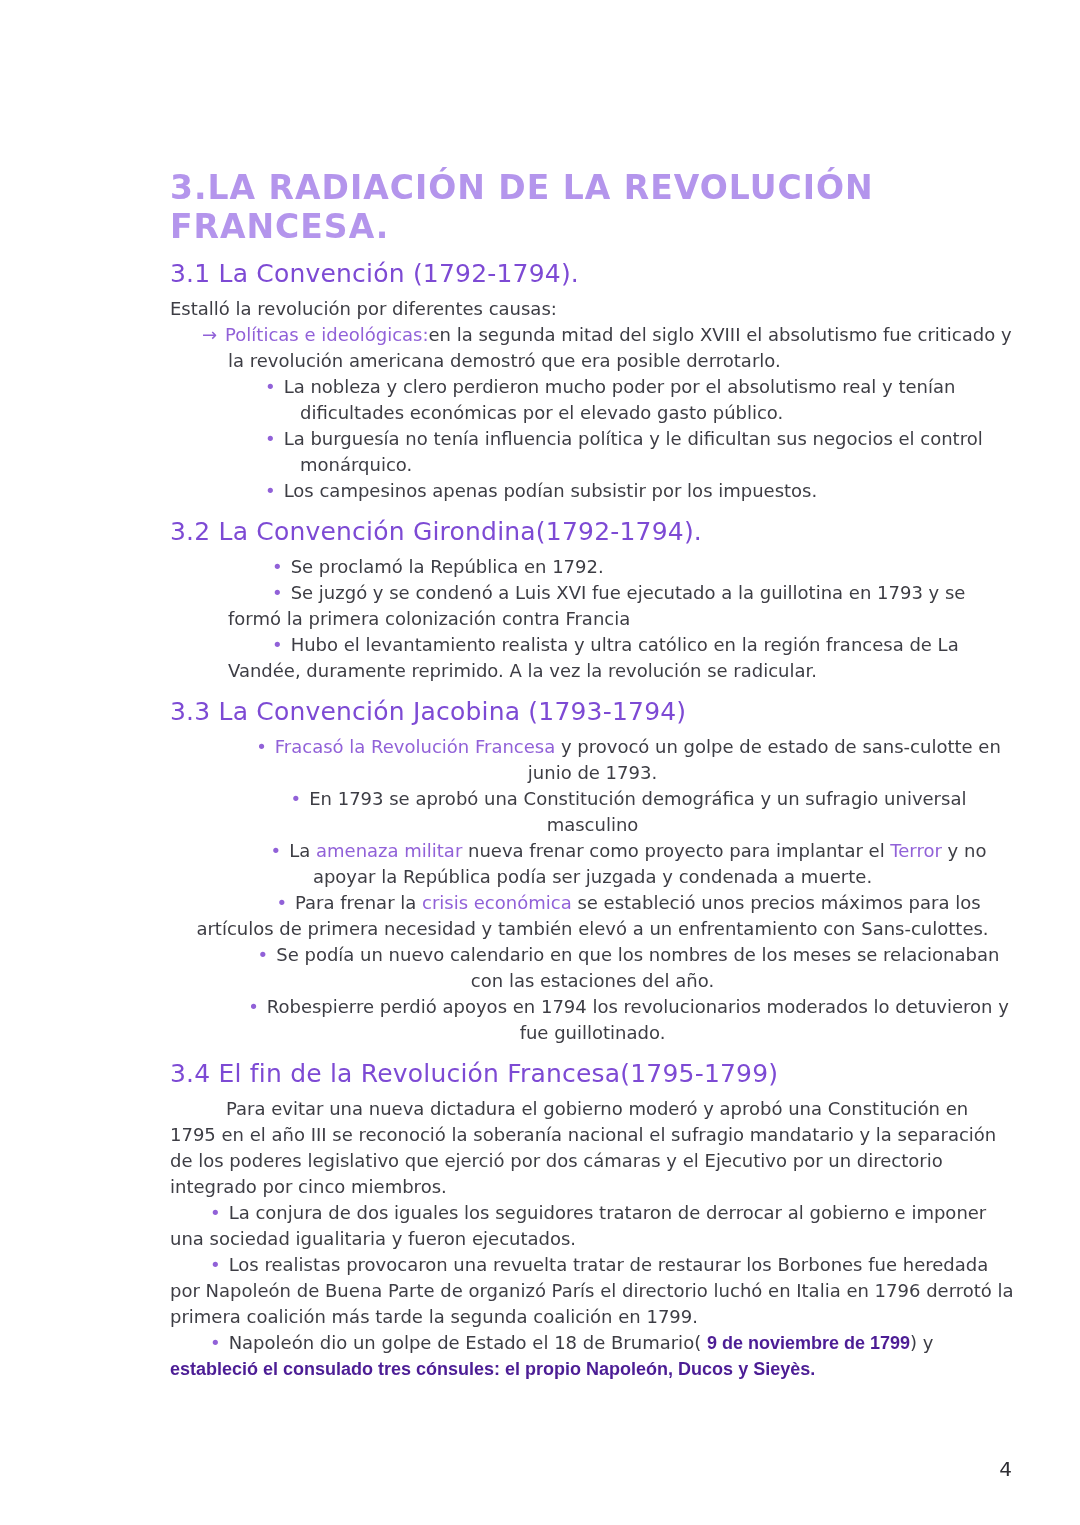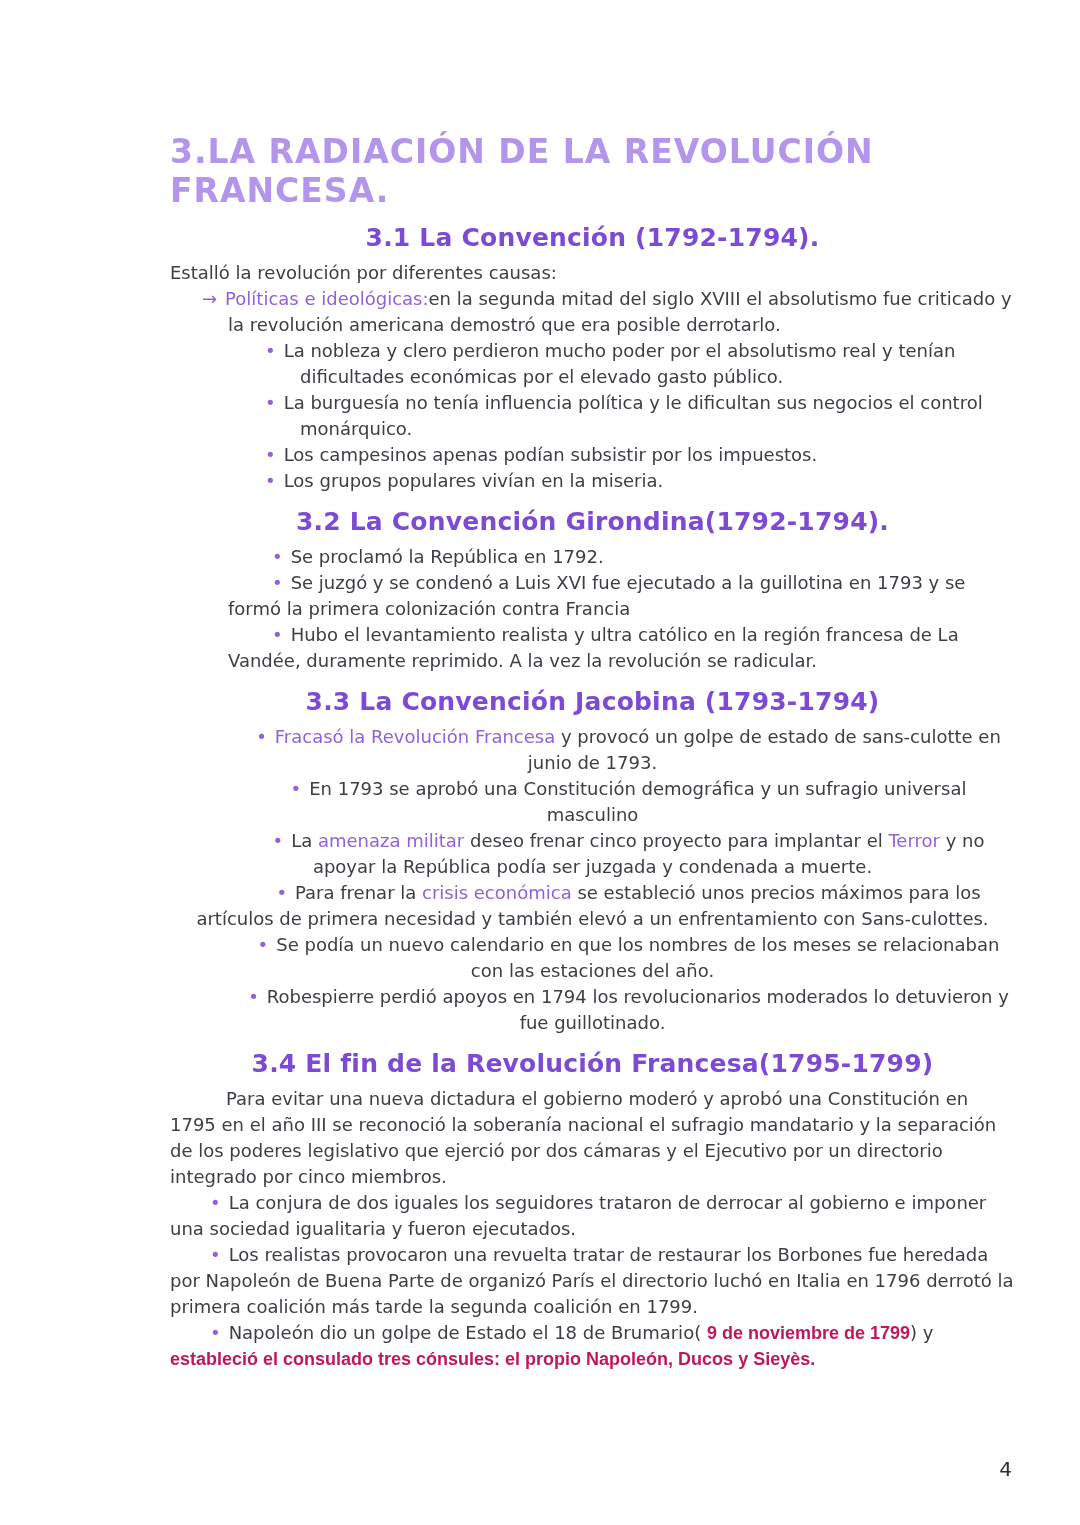--- a/index.html
+++ b/index.html
@@ -2,35 +2,35 @@
 <html><head>
 <meta charset="utf-8">
 <style>
   * { margin:0; padding:0; box-sizing:border-box; }
   html, body { background:#ffffff; }
   body {
     width:1080px; height:1525px; position:relative; overflow:hidden;
     font-family:"DejaVu Sans", sans-serif;
     color:#3d3d44;
   }
-  .page { padding:132px 65px 0 170px; }
+  .page { padding:132px 65px 0 170px;margin-top:36px; }
 
   .doc-title {
     font-size:33px; font-weight:800; letter-spacing:1px;
     color:#b495ec; margin-bottom:10px;
     font-family:"DejaVu Sans", sans-serif;
   }
   .sec-heading {
-    font-size:25px; font-weight:700; color:#7d4ad4;
-    margin:13px 0 8px 0; letter-spacing:0.2px;text-align:center;
+    font-size:25px; font-weight:400; color:#7d4ad4;
+    margin:13px 0 8px 0; letter-spacing:0.2px;
   }
   .txt { font-size:18px; line-height:26px; }
 
   .a   { color:#9161d8; }
-  .alt { font-family:"Liberation Sans", sans-serif; color:#be185d; font-weight:600; }
+  .alt { font-family:"Liberation Sans", sans-serif; color:#4c1d95; font-weight:600; }
 
   .mk { margin-right:8px; }
 
   .arrow-item  { margin-left:32px; padding-left:26px; text-indent:-26px; }
   .blt1        { margin-left:130px; text-indent:-35px; }
   .blt2        { margin-left:58px;  text-indent:44px; }
   .blt3        { text-indent:72px;text-align:center; }
   .blt4        { text-indent:40px; }
   .para-indent { text-indent:56px; }
 
@@ -52,37 +52,36 @@
 
   <p class="txt arrow-item"><span class="mk a">→</span><span class="a">Políticas e ideológicas:</span><span>en la segunda mitad del siglo XVIII el absolutismo fue criticado y la revolución americana demostró que era posible derrotarlo.</span></p>
 
 
   <p class="txt blt1"><span class="mk a">•</span><span>La nobleza y clero perdieron mucho poder por el absolutismo real y tenían dificultades económicas por el elevado gasto público.</span></p>
 
   <p class="txt blt1"><span class="mk a">•</span><span>La burguesía no tenía influencia política y le dificultan sus negocios el control monárquico.</span></p>
 
   <p class="txt blt1"><span class="mk a">•</span><span>Los campesinos apenas podían subsistir por los impuestos.</span></p>
 
-  <p class="txt blt1"><span class="mk a">•</span><span>Los grupos populares vivían en la miseria.</span></p>
 
   <h2 class="sec-heading">3.2 La Convención Girondina(1792-1794).</h2>
 
   <p class="txt blt2"><span class="mk a">•</span><span>Se proclamó la República en 1792.</span></p>
 
   <p class="txt blt2"><span class="mk a">•</span><span>Se juzgó y se condenó a Luis XVI fue ejecutado a la guillotina en 1793 y se formó la primera colonización contra Francia</span></p>
 
   <p class="txt blt2"><span class="mk a">•</span><span>Hubo el levantamiento realista y ultra católico en la región francesa de La Vandée, duramente reprimido. A la vez la revolución se radicular.</span></p>
 
   <h2 class="sec-heading">3.3 La Convención Jacobina (1793-1794)</h2>
 
   <p class="txt blt3"><span class="mk a">•</span><span class="a">Fracasó la Revolución Francesa</span><span> y provocó un golpe de estado de sans-culotte en junio de 1793.</span></p>
 
   <p class="txt blt3"><span class="mk a">•</span><span>En 1793 se aprobó una Constitución demográfica y un sufragio universal masculino</span></p>
 
-  <p class="txt blt3"><span class="mk a">•</span><span>La </span><span class="a">amenaza militar</span><span> deseo frenar cinco proyecto para implantar el </span><span class="a">Terror</span><span> y no apoyar la República podía ser juzgada y condenada a muerte.</span></p>
+  <p class="txt blt3"><span class="mk a">•</span><span>La </span><span class="a">amenaza militar</span><span> nueva frenar como proyecto para implantar el </span><span class="a">Terror</span><span> y no apoyar la República podía ser juzgada y condenada a muerte.</span></p>
 
   <p class="txt blt3"><span class="mk a">•</span><span>Para frenar la </span><span class="a">crisis económica</span><span> se estableció unos precios máximos para los artículos de primera necesidad y también elevó a un enfrentamiento con Sans-culottes.</span></p>
 
   <p class="txt blt3"><span class="mk a">•</span><span>Se podía un nuevo calendario en que los nombres de los meses se relacionaban con las estaciones del año.</span></p>
 
   <p class="txt blt3"><span class="mk a">•</span><span>Robespierre perdió apoyos en 1794 los revolucionarios moderados lo detuvieron y fue guillotinado.</span></p>
 
   <h2 class="sec-heading">3.4 El fin de la Revolución Francesa(1795-1799)</h2>
 
   <p class="txt para-indent"><span>Para evitar una nueva dictadura el gobierno moderó y aprobó una Constitución en 1795 en el año III se reconoció la soberanía nacional el sufragio mandatario y la separación de los poderes legislativo que ejerció por dos cámaras y el Ejecutivo por un directorio integrado por cinco miembros.</span></p>

